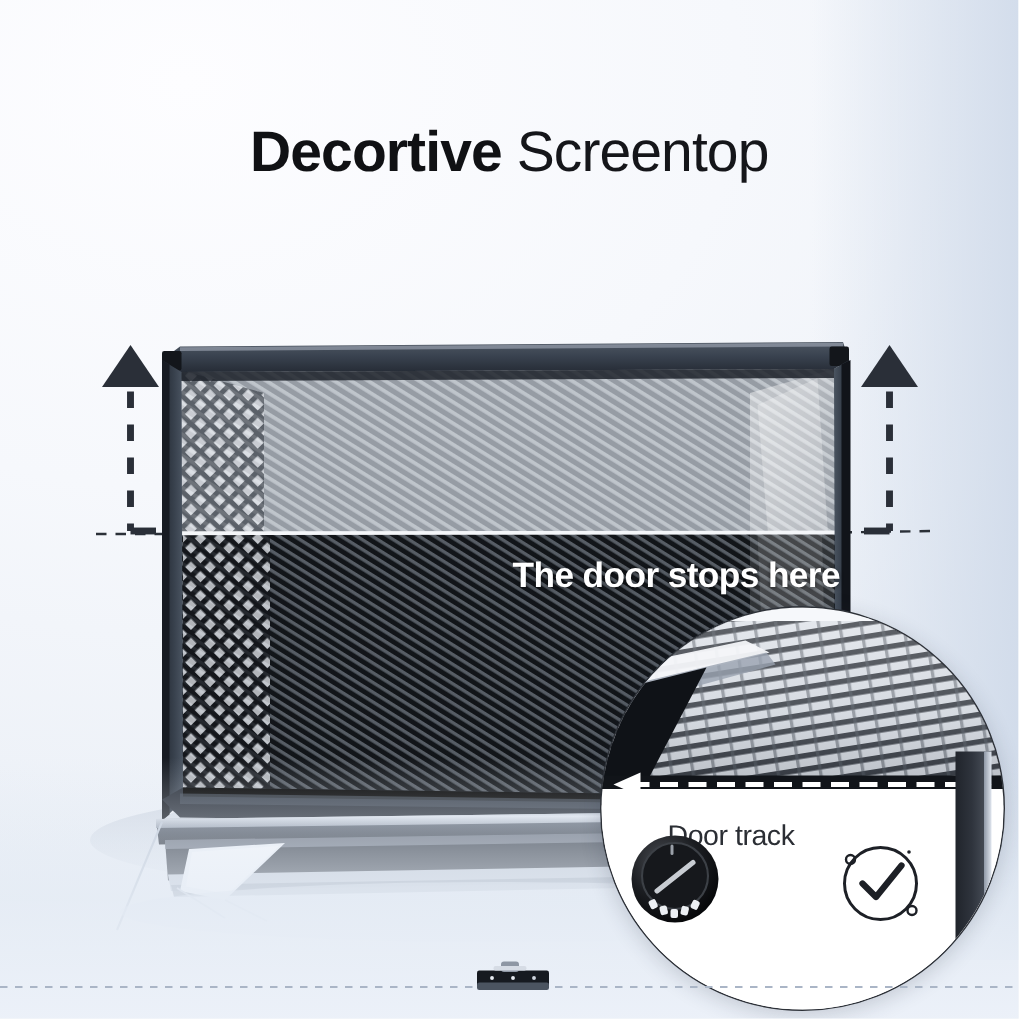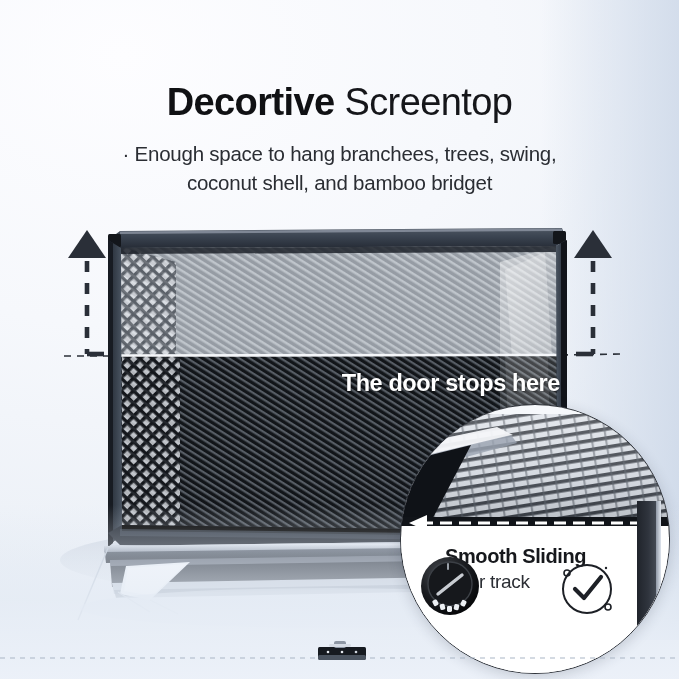--- a/index.html
+++ b/index.html
@@ -236,24 +236,20 @@
       <line x1="150" y1="600" x2="178" y2="614" stroke="#d3dae5" stroke-width="1.2"></line>
 
       <ellipse cx="330" cy="608" rx="250" ry="20" fill="#dfe6f0" opacity=".55"></ellipse>
     </svg>
   </div>
   <div class="floor-shade"></div>
 
   <div class="header">
     <div class="title">
       <span class="t-bold">Decortive</span><span> </span><span class="t-light">Screentop</span>
-    </div>
-    <div class="bullet">
-      <span class="b-line"><span>·</span> <span>Enough space to hang branchees, trees, swing,</span></span>
-      <span class="b-line">coconut shell, and bamboo bridget</span>
     </div>
   </div>
 
   <div class="arrow" id="arrow-left">
     <svg width="46" height="140" viewBox="0 0 46 140">
       <polygon points="23,2 42,30 4,30" fill="#2a2f38"></polygon>
       <line x1="23" y1="33" x2="23" y2="126" stroke="#2a2f38" stroke-width="4.6" stroke-dasharray="11 11"></line>
       <polyline points="23,126 40,126" fill="none" stroke="#2a2f38" stroke-width="4.6"></polyline>
     </svg>
   </div>
@@ -303,21 +299,20 @@
       <polygon points="8,12 26,4 26,20" fill="#ffffff"></polygon>
       <polygon points="260,12 242,4 242,20" fill="#ffffff"></polygon>
     </svg>
 
     <div class="inset-white"></div>
 
     <div class="inset-post"></div>
     <div class="inset-post-edge"></div>
 
     <div class="inset-text">
-      <div class="inset-title">Smooth Sliding</div>
       <div class="inset-sub">Door track</div>
     </div>
 
     <svg class="knob" viewBox="0 0 66 66">
       <defs>
         <radialGradient id="knobG" cx="36%" cy="30%" r="75%">
           <stop offset="0%" stop-color="#4a4d53"></stop>
           <stop offset="55%" stop-color="#1b1d21"></stop>
           <stop offset="100%" stop-color="#050608"></stop>
         </radialGradient>

